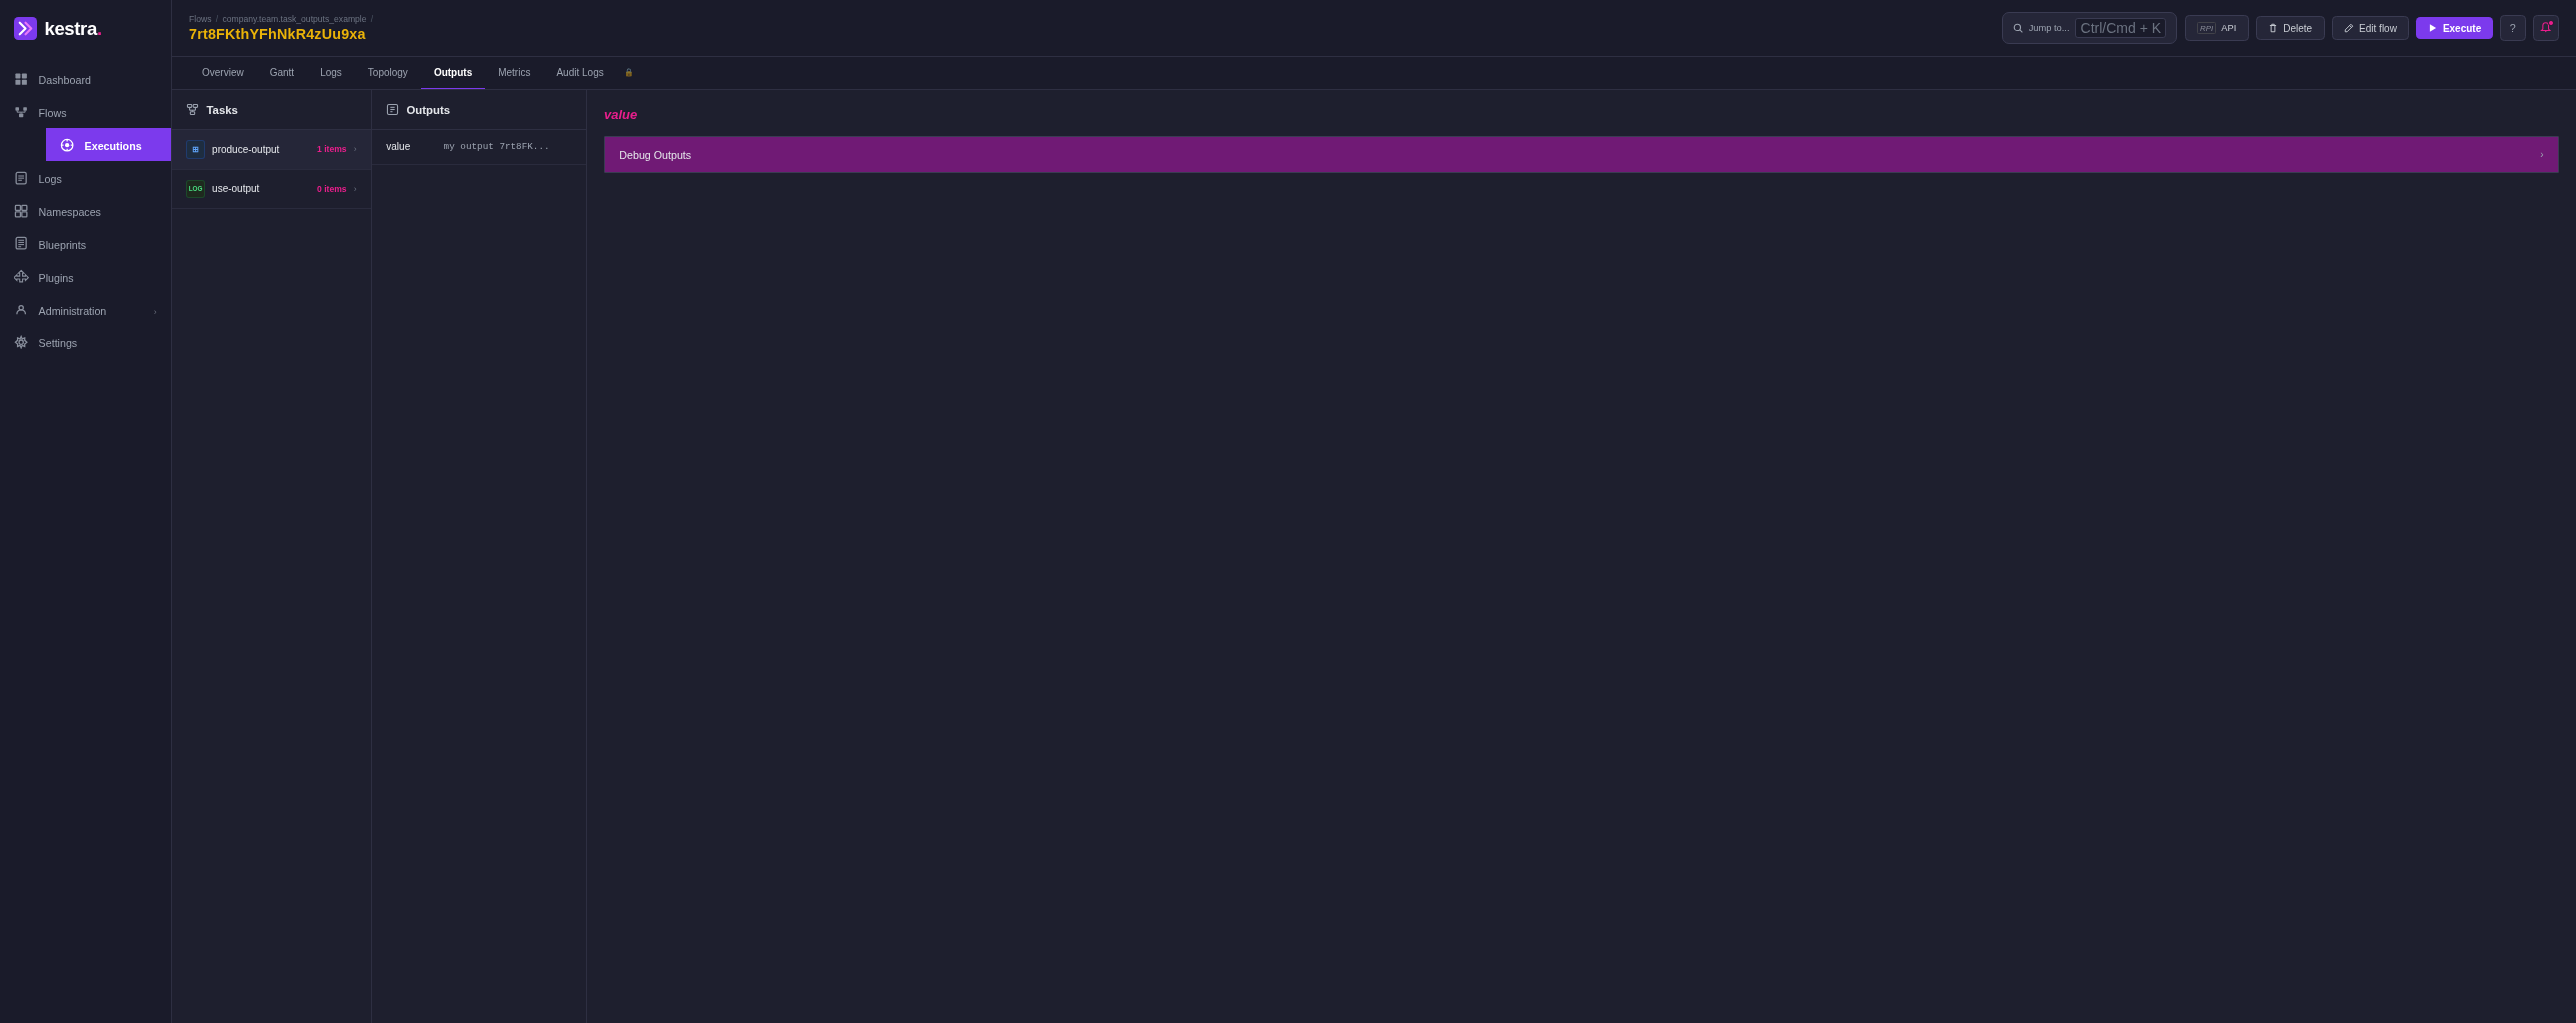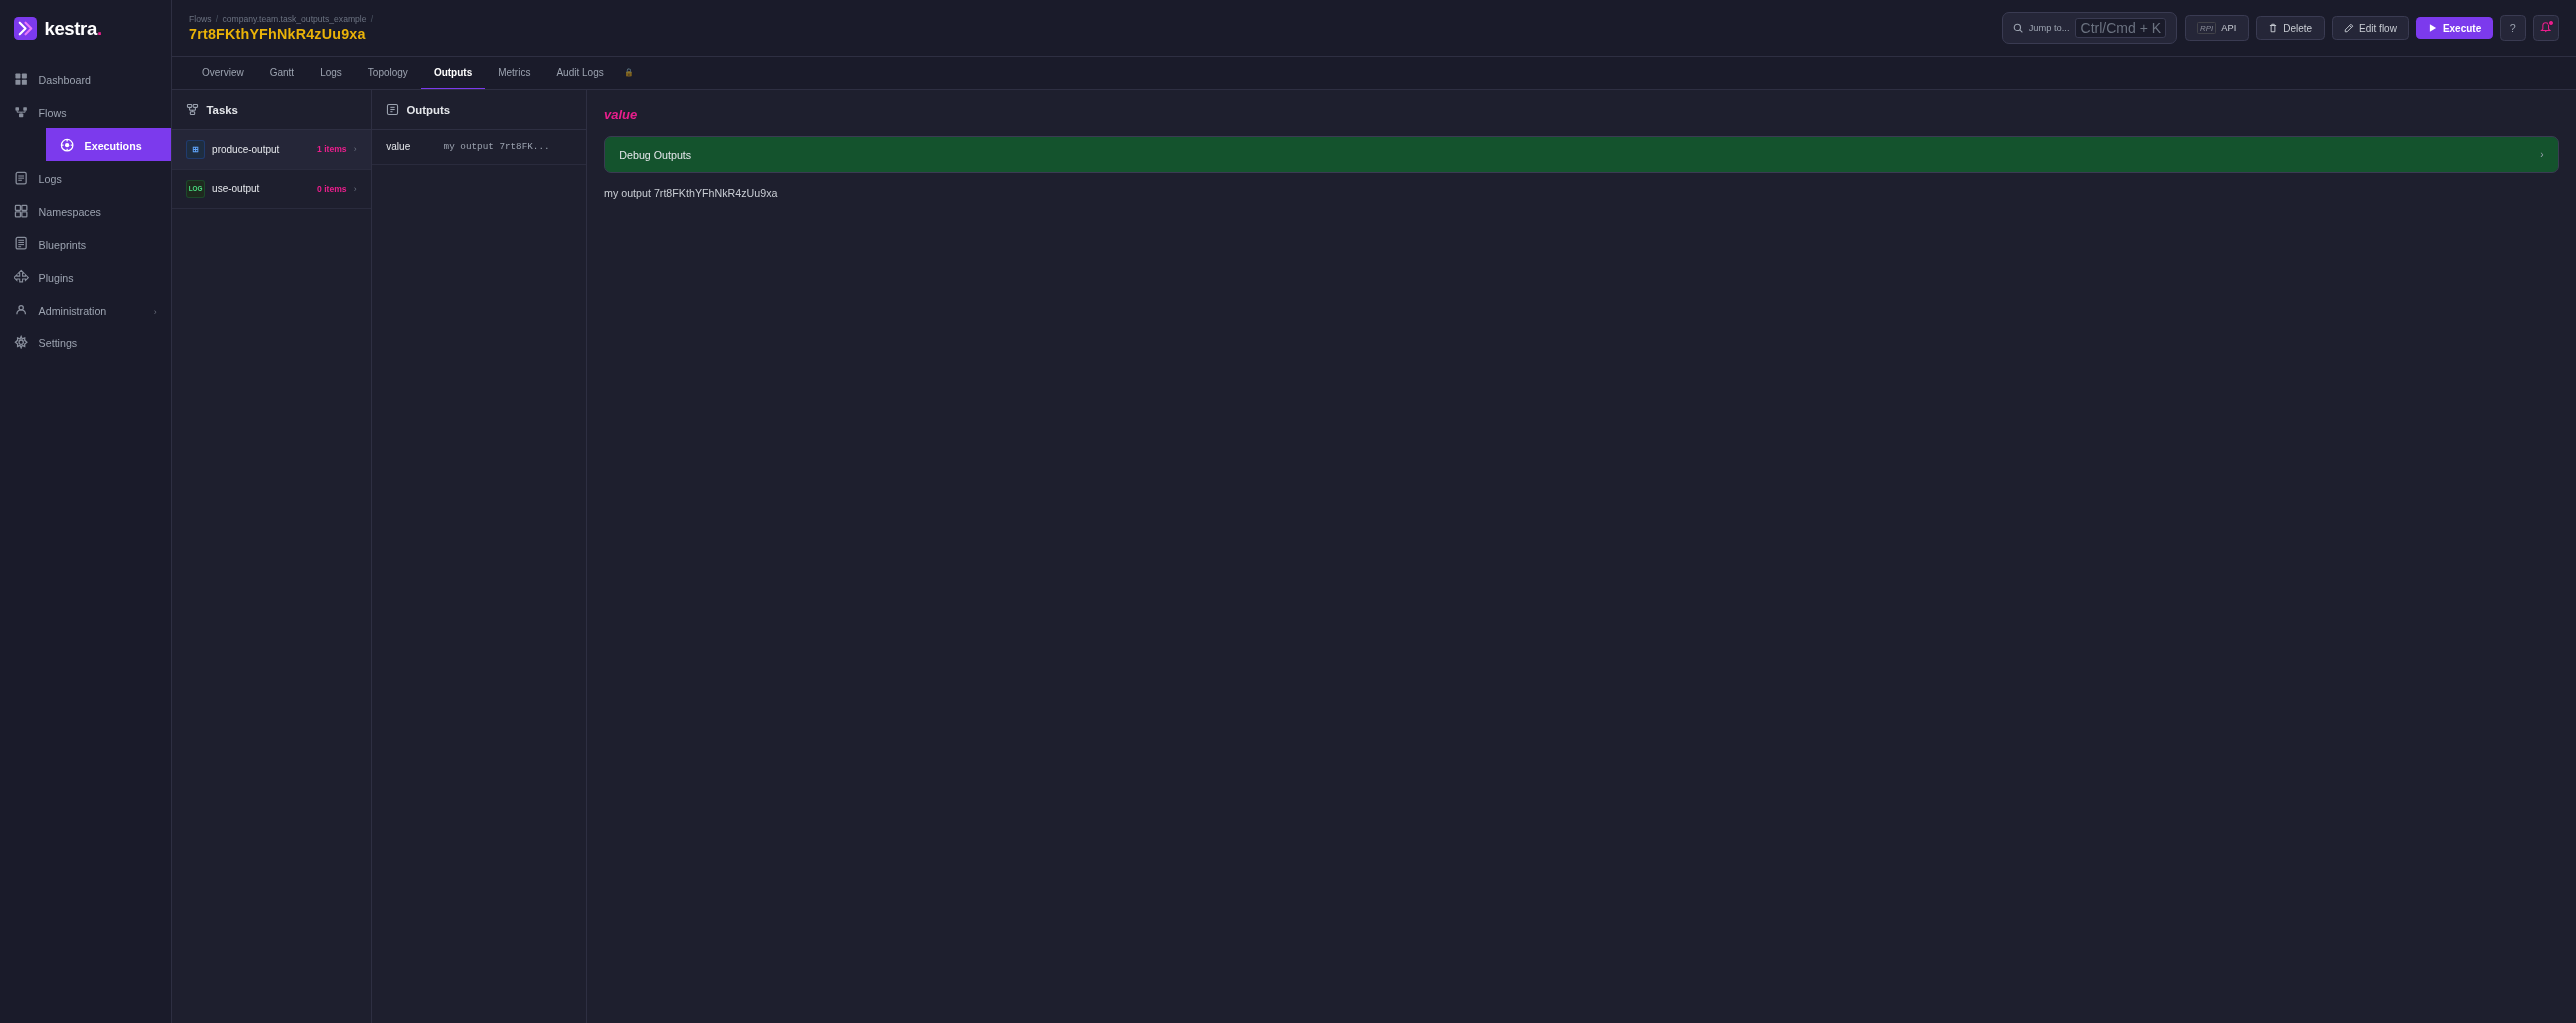--- a/index.html
+++ b/index.html
@@ -357,23 +357,23 @@
       font-size: 13px;
       font-weight: 700;
       color: #e91e8c;
       margin-bottom: 14.3px;
       font-style: italic;
     }
     .debug-outputs-card {
       display: flex;
       align-items: center;
       justify-content: space-between;
-      background: #14532d;
+      background: #701a75;
       border: 0.7px solid #3a3b52;
-      border-radius: 7px;
+      border-radius: 1px;
       padding: 11.4px 14.3px;
       cursor: pointer;
       margin-bottom: 14.3px;
     }
     .debug-outputs-label {
       font-size: 10.7px;
       color: #e5e7eb;
       font-weight: 500;
     }
     .debug-chevron {
@@ -625,18 +625,17 @@
         <span class="output-value">my output 7rt8FK...</span>
       </div>
     </div>
 
     <div class="value-panel">
       <div class="value-title">value</div>
       <div class="debug-outputs-card">
         <span class="debug-outputs-label">Debug Outputs</span>
         <span class="debug-chevron">›</span>
       </div>
-      <div class="value-content">my output 7rt8FKthYFhNkR4zUu9xa</div>
     </div>
 
   </div>
 </div>
 
 
 </body></html>

